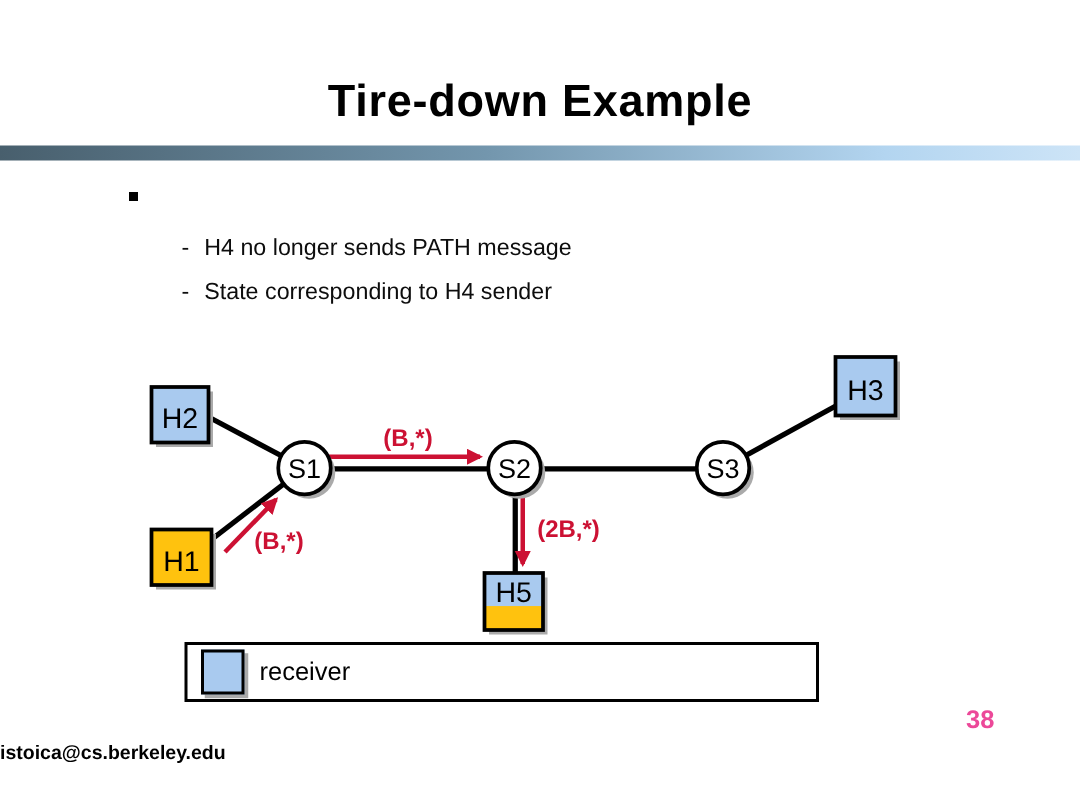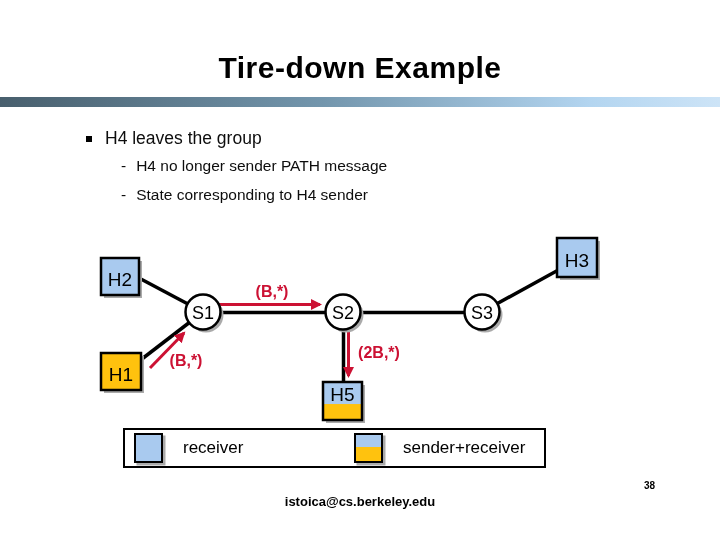--- a/index.html
+++ b/index.html
@@ -33,55 +33,54 @@
   }
   .dash{margin-right:10px;}
 
   #diagram-svg{position:absolute;left:0;top:0;}
   #diagram-svg text{font-family:"Liberation Sans",sans-serif;}
 
   .legend{
     position:absolute;left:123px;top:428px;width:419px;height:36px;
     border:2.5px solid #000;background:#fff;
   }
-  .litem{position:absolute;top:0;height:100%;display:flex;align-items:center;gap:20px;}
+  .litem{position:absolute;top:0;height:100%;display:flex;align-items:center;gap:10px;}
   .swatch{
     width:25px;height:26px;border:2.5px solid #000;flex:0 0 auto;
     box-shadow:2.5px 2.5px 0 var(--shadow-gray);
   }
   .sw-receiver{background:var(--receiver-blue);}
   .sw-sender{background:var(--sender-yellow);}
   .sw-split{background:linear-gradient(to bottom,
       var(--receiver-blue) 0 46%, var(--sender-yellow) 46% 100%);}
   .llabel{font-size:17px;color:#000;white-space:nowrap;}
 
   .footer-email{
-    position:absolute;top:494px;left:0;width:720px;text-align:center;
+    position:absolute;top:494px;left:0;width:720px;
     font-size:13px;font-weight:bold;color:#000;
   }
   .page-number{
-    position:absolute;top:480px;left:644px;
-    font-size:10px;font-weight:bold;color:#000000;
+    position:absolute;top:470px;left:644px;
+    font-size:17px;font-weight:bold;color:#ec4899;
   }
 </style>
 </head>
 <body>
 
 <div class="slide">
 
   <div class="title">Tire-down Example</div>
   <div class="rule"></div>
 
   <div class="bullet-row">
     <span class="sq"></span>
-    <span>H4 leaves the group</span>
   </div>
   <div class="sub-row" style="top:157px">
     <span class="dash">-</span>
-    <span>H4 no longer sender PATH message</span>
+    <span>H4 no longer sends PATH message</span>
   </div>
   <div class="sub-row" style="top:186px">
     <span class="dash">-</span>
     <span>State corresponding to H4 sender</span>
   </div>
 
   <svg id="diagram-svg" width="720" height="540" viewBox="0 0 720 540">
     <defs>
       <marker id="arrowhead" markerUnits="userSpaceOnUse" markerWidth="12" markerHeight="12" refX="9" refY="5.5" orient="auto">
         <path d="M0,0 L11,5.5 L0,11 Z" style="fill:var(--accent-red)"></path>
@@ -125,22 +124,18 @@
       <text x="272" y="297" text-anchor="middle" font-size="16" font-weight="bold" fill="#cc1133">(B,*)</text>
       <text x="186" y="366" text-anchor="middle" font-size="16" font-weight="bold" fill="#cc1133">(B,*)</text>
       <text x="379" y="358" text-anchor="middle" font-size="16" font-weight="bold" fill="#cc1133">(2B,*)</text>
     </svg>
 
   <div class="legend">
     <div class="litem" style="left:9px">
       <span class="swatch sw-receiver"></span>
       <span class="llabel">receiver</span>
     </div>
-    <div class="litem" style="left:229px">
-      <span class="swatch sw-split"></span>
-      <span class="llabel">sender+receiver</span>
-    </div>
   </div>
 
   <div class="footer-email">istoica@cs.berkeley.edu</div>
   <div class="page-number">38</div>
 
 </div>
 
 </body></html>

